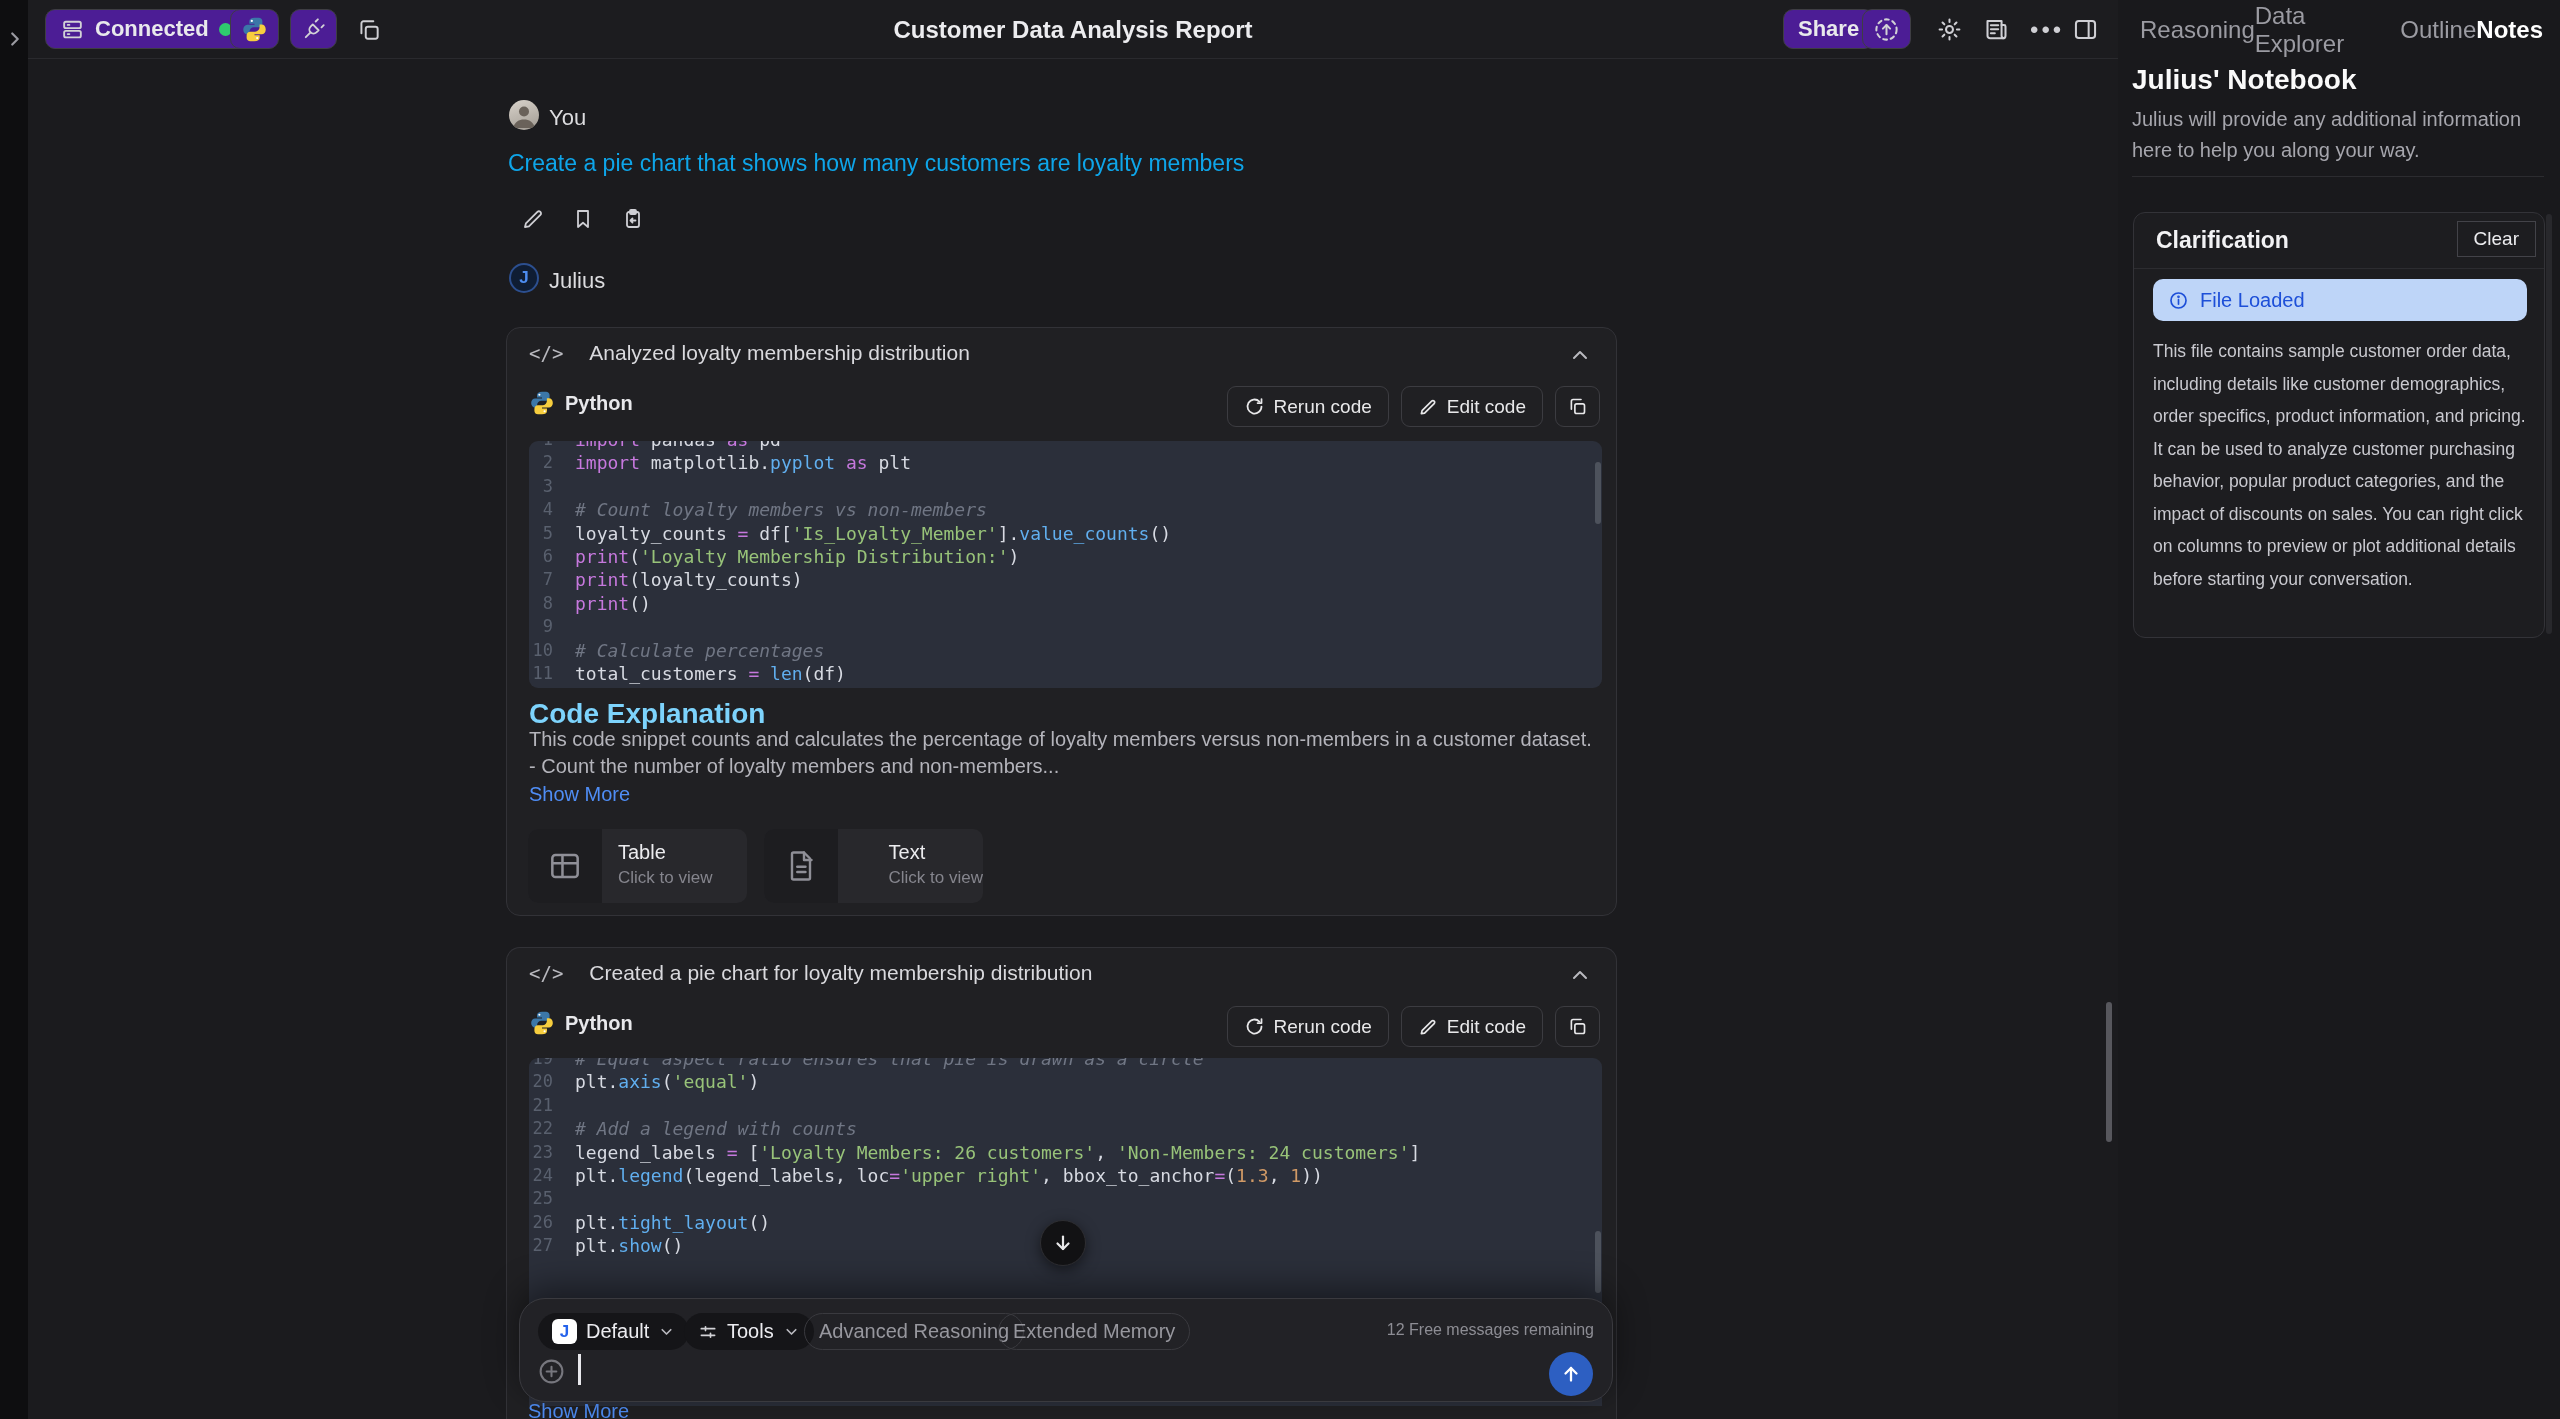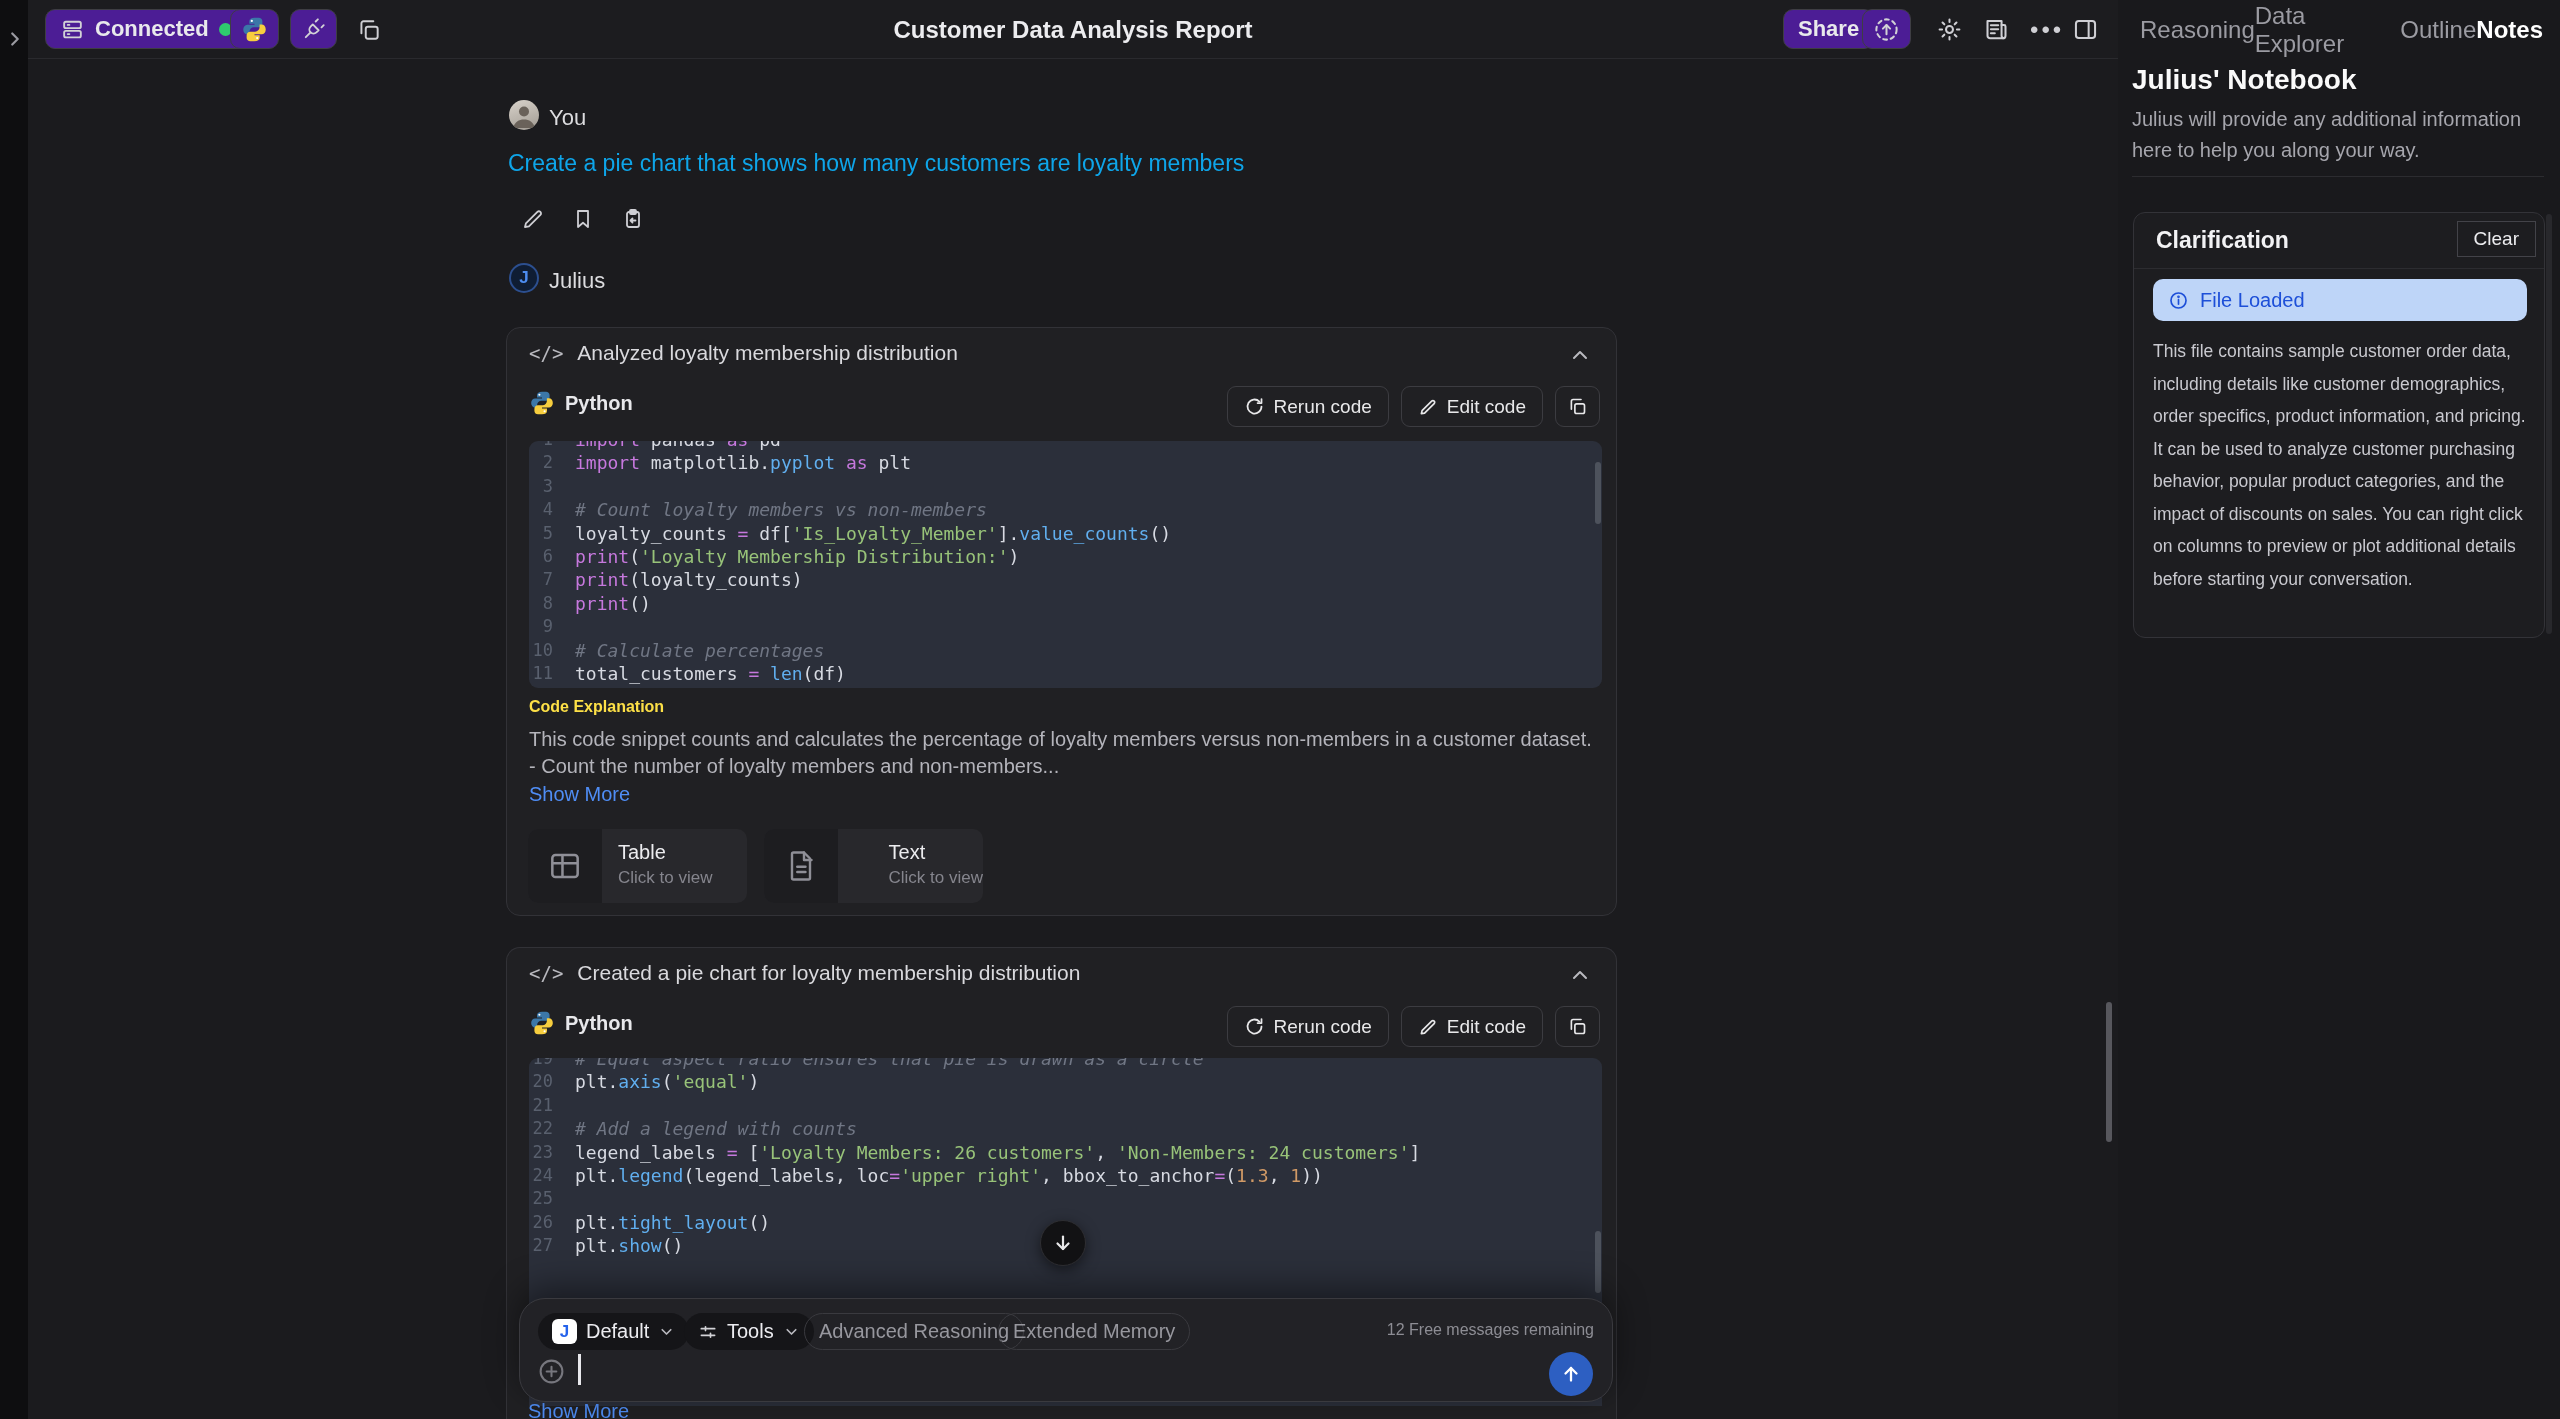--- a/index.html
+++ b/index.html
@@ -40,40 +40,40 @@
   .msg-actions .hicon { width:30px; height:30px; }
   .julius-avatar { left:509px; top:263px; background:#0f1d33; border:2px solid #2c4f8f; display:flex; align-items:center; justify-content:center; color:#4d8df0; font-weight:700; font-size:17px; }
   .julius-label { left:549px; top:268px; }
 
   
   .card { background:#202023; border:1px solid #323237; border-radius:14px; }
   .card1 { left:506px; top:327px; width:1111px; height:589px; }
   .card2 { left:506px; top:947px; width:1111px; height:472px; border-bottom:none; border-radius:14px 14px 0 0; }
   .cell-head { position:absolute; left:22px; top:13px; display:flex; align-items:center; gap:14px; cursor:pointer; }
   .code-glyph { font-family:"DejaVu Sans Mono", monospace; font-size:19px; color:#b9b9bf; }
-  .cell-title { font-size:21px; color:#d9d9dd; }
+  .cell-title { font-size:21px; color:#d9d9dd;margin-left:12px; }
   .collapse { position:absolute; right:24px; top:16px; color:#b9b9bf; cursor:pointer; }
   .lang-row { position:absolute; left:22px; top:62px; display:flex; align-items:center; gap:10px; }
   .lang-label { font-size:20px; font-weight:600; color:#e8e8eb; }
   .cbtns { position:absolute; right:16px; top:58px; display:flex; gap:12px; }
   .cbtn { display:inline-flex; align-items:center; gap:9px; height:41px; padding:0 16px; border:1px solid #3c3c41; border-radius:9px; background:transparent; color:#e8e8ea; font-size:19px; cursor:pointer; }
   .cbtn.iconbtn { padding:0 11px; }
 
   .codeblock { position:absolute; left:22px; width:1073px; background:#2b2f3a; border-radius:9px; overflow:hidden; }
   .codeblock .inner { position:relative; }
   .code-line { display:flex; height:23.4px; line-height:23.4px; font-family:"DejaVu Sans Mono", monospace; font-size:18px; white-space:pre; }
   .ln { width:46px; text-align:right; padding-right:22px; color:#59606e; font-size:17px; flex:none; }
   .lc { color:#d7dae2; }
   .tk-kw { color:#c678dd; } .tk-op { color:#c678dd; }
   .tk-str { color:#98c379; } .tk-num { color:#d19a66; }
   .tk-fn { color:#61afef; } .tk-com { color:#707684; font-style:italic; }
   .tk-pl { color:#d7dae2; }
   .cb-scroll { position:absolute; width:6px; border-radius:3px; background:#4d525c; }
 
-  .exp-title { position:absolute; left:22px; font-size:16px; font-weight:700; color:#fde047; }
+  .exp-title { position:absolute; left:22px; font-size:28px; font-weight:700; color:#7dd3fc; }
   .exp-line { position:absolute; left:22px; width:1068px; font-size:20px; color:#b4b4bb; white-space:nowrap; overflow:hidden; }
   .show-more { color:#4f8df5; font-size:20px; cursor:pointer; }
 
   .attach { position:absolute; top:501px; width:219px; height:74px; background:#28282c; border-radius:10px; display:flex; overflow:hidden; cursor:pointer; }
   .attach .icobox { width:74px; background:#1d1d20; display:flex; align-items:center; justify-content:center; color:#8f8f97; flex:none; }
   .attach .meta { padding:12px 0 0 16px; }
   .attach .alabel { font-size:20px; color:#ececef; }
   .attach .ahint { font-size:17px; color:#85858d; margin-top:4px; }
 
   .down-btn { left:1040px; top:1220px; width:46px; height:46px; border-radius:50%; background:#121214; border:1px solid #2e2e32; display:flex; align-items:center; justify-content:center; color:#e8e8ea; cursor:pointer; z-index:4; box-shadow:0 4px 14px rgba(0,0,0,.5); }

